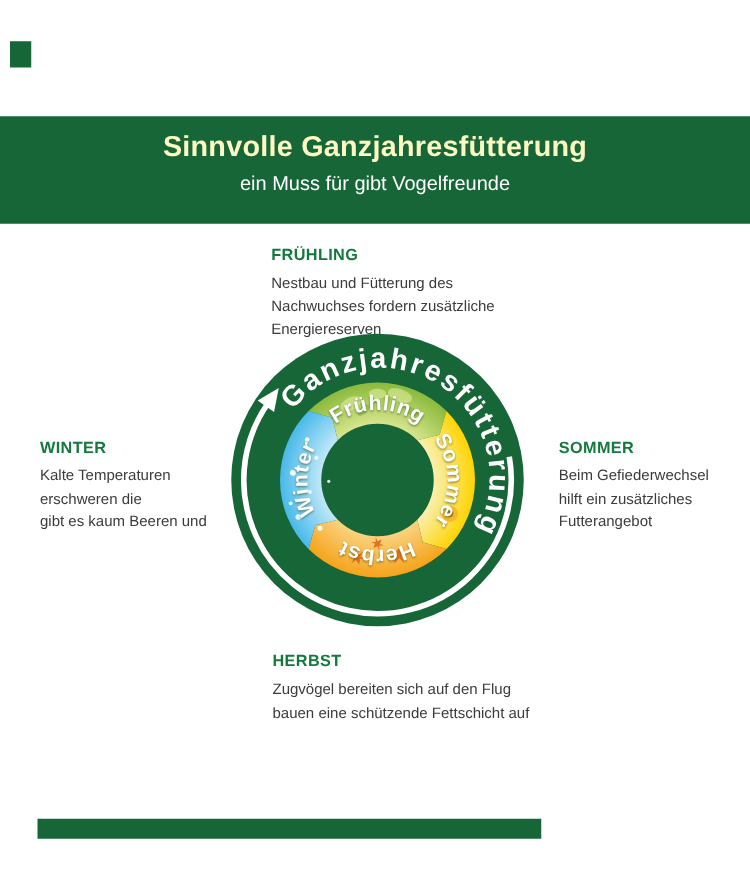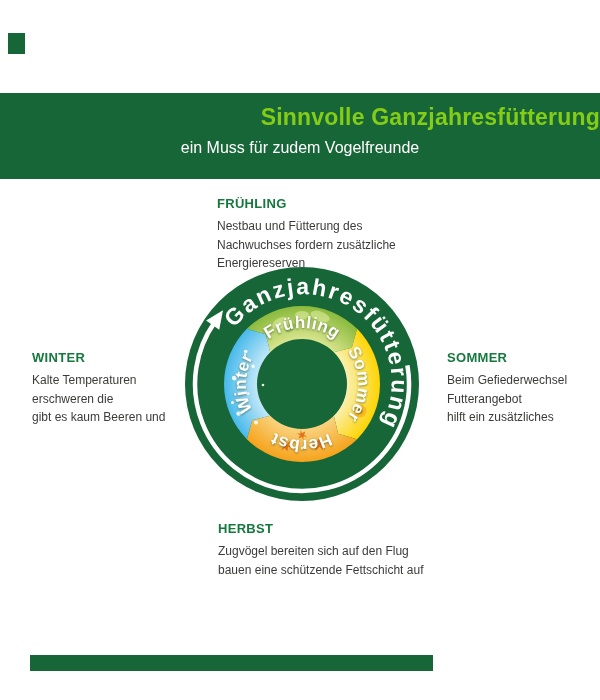--- a/index.html
+++ b/index.html
@@ -1,21 +1,21 @@
 <!DOCTYPE html>
 <html><head>
 <meta charset="utf-8">
 <style>
   html,body{margin:0;padding:0;background:#fff;}
   .page{position:relative;width:600px;height:700px;background:#ffffff;overflow:hidden;
         font-family:"Liberation Sans",sans-serif;}
   .corner-mark{position:absolute;left:8px;top:33px;width:17px;height:21px;background:#176638;}
   .band{position:absolute;left:0;top:93px;width:600px;height:86px;background:#176638;}
-  .band .title{position:absolute;top:11px;left:0;width:100%;text-align:right;
-        color:#84cc16;font-size:23px;font-weight:bold;letter-spacing:.2px;}
+  .band .title{position:absolute;top:11px;left:0;width:100%;text-align:center;
+        color:#fef9c3;font-size:23px;font-weight:bold;letter-spacing:.2px;}
   .band .subtitle{position:absolute;top:46px;left:0;width:100%;text-align:center;
         color:#ffffff;font-size:16px;font-weight:400;}
   .txt{position:absolute;color:#3b3b3a;}
   .txt .heading{font-size:13px;font-weight:bold;color:#15793d;letter-spacing:.3px;margin-bottom:6px;}
   .txt .line{font-size:12px;line-height:18.5px;white-space:nowrap;}
   .txt-fruehling{left:217px;top:196px;}
   .txt-winter{left:32px;top:350px;}
   .txt-sommer{left:447px;top:350px;}
   .txt-herbst{left:218px;top:521px;}
   .cycle-svg{position:absolute;left:183px;top:265px;width:238px;height:238px;}
@@ -26,42 +26,42 @@
 </style>
 </head>
 <body>
 
 <div class="page">
 
   <div class="corner-mark"></div>
 
   <header class="band">
     <div class="title">Sinnvolle Ganzjahresfütterung</div>
-    <div class="subtitle">ein Muss für zudem Vogelfreunde</div>
+    <div class="subtitle">ein Muss für gibt Vogelfreunde</div>
   </header>
 
   <section class="txt txt-fruehling">
     <div class="heading">FRÜHLING</div>
     <div class="line">Nestbau und Fütterung des</div>
     <div class="line">Nachwuchses fordern zusätzliche</div>
     <div class="line">Energiereserven</div>
   </section>
 
   <section class="txt txt-winter">
     <div class="heading">WINTER</div>
     <div class="line">Kalte Temperaturen</div>
     <div class="line">erschweren die</div>
     <div class="line">gibt es kaum Beeren und</div>
   </section>
 
   <section class="txt txt-sommer">
     <div class="heading">SOMMER</div>
     <div class="line">Beim Gefiederwechsel</div>
+    <div class="line">hilft ein zusätzliches</div>
     <div class="line">Futterangebot</div>
-    <div class="line">hilft ein zusätzliches</div>
   </section>
 
   <section class="txt txt-herbst">
     <div class="heading">HERBST</div>
     <div class="line">Zugvögel bereiten sich auf den Flug</div>
     <div class="line">bauen eine schützende Fettschicht auf</div>
   </section>
 
   <svg class="cycle-svg" viewBox="0 0 238 238">
     <defs>

